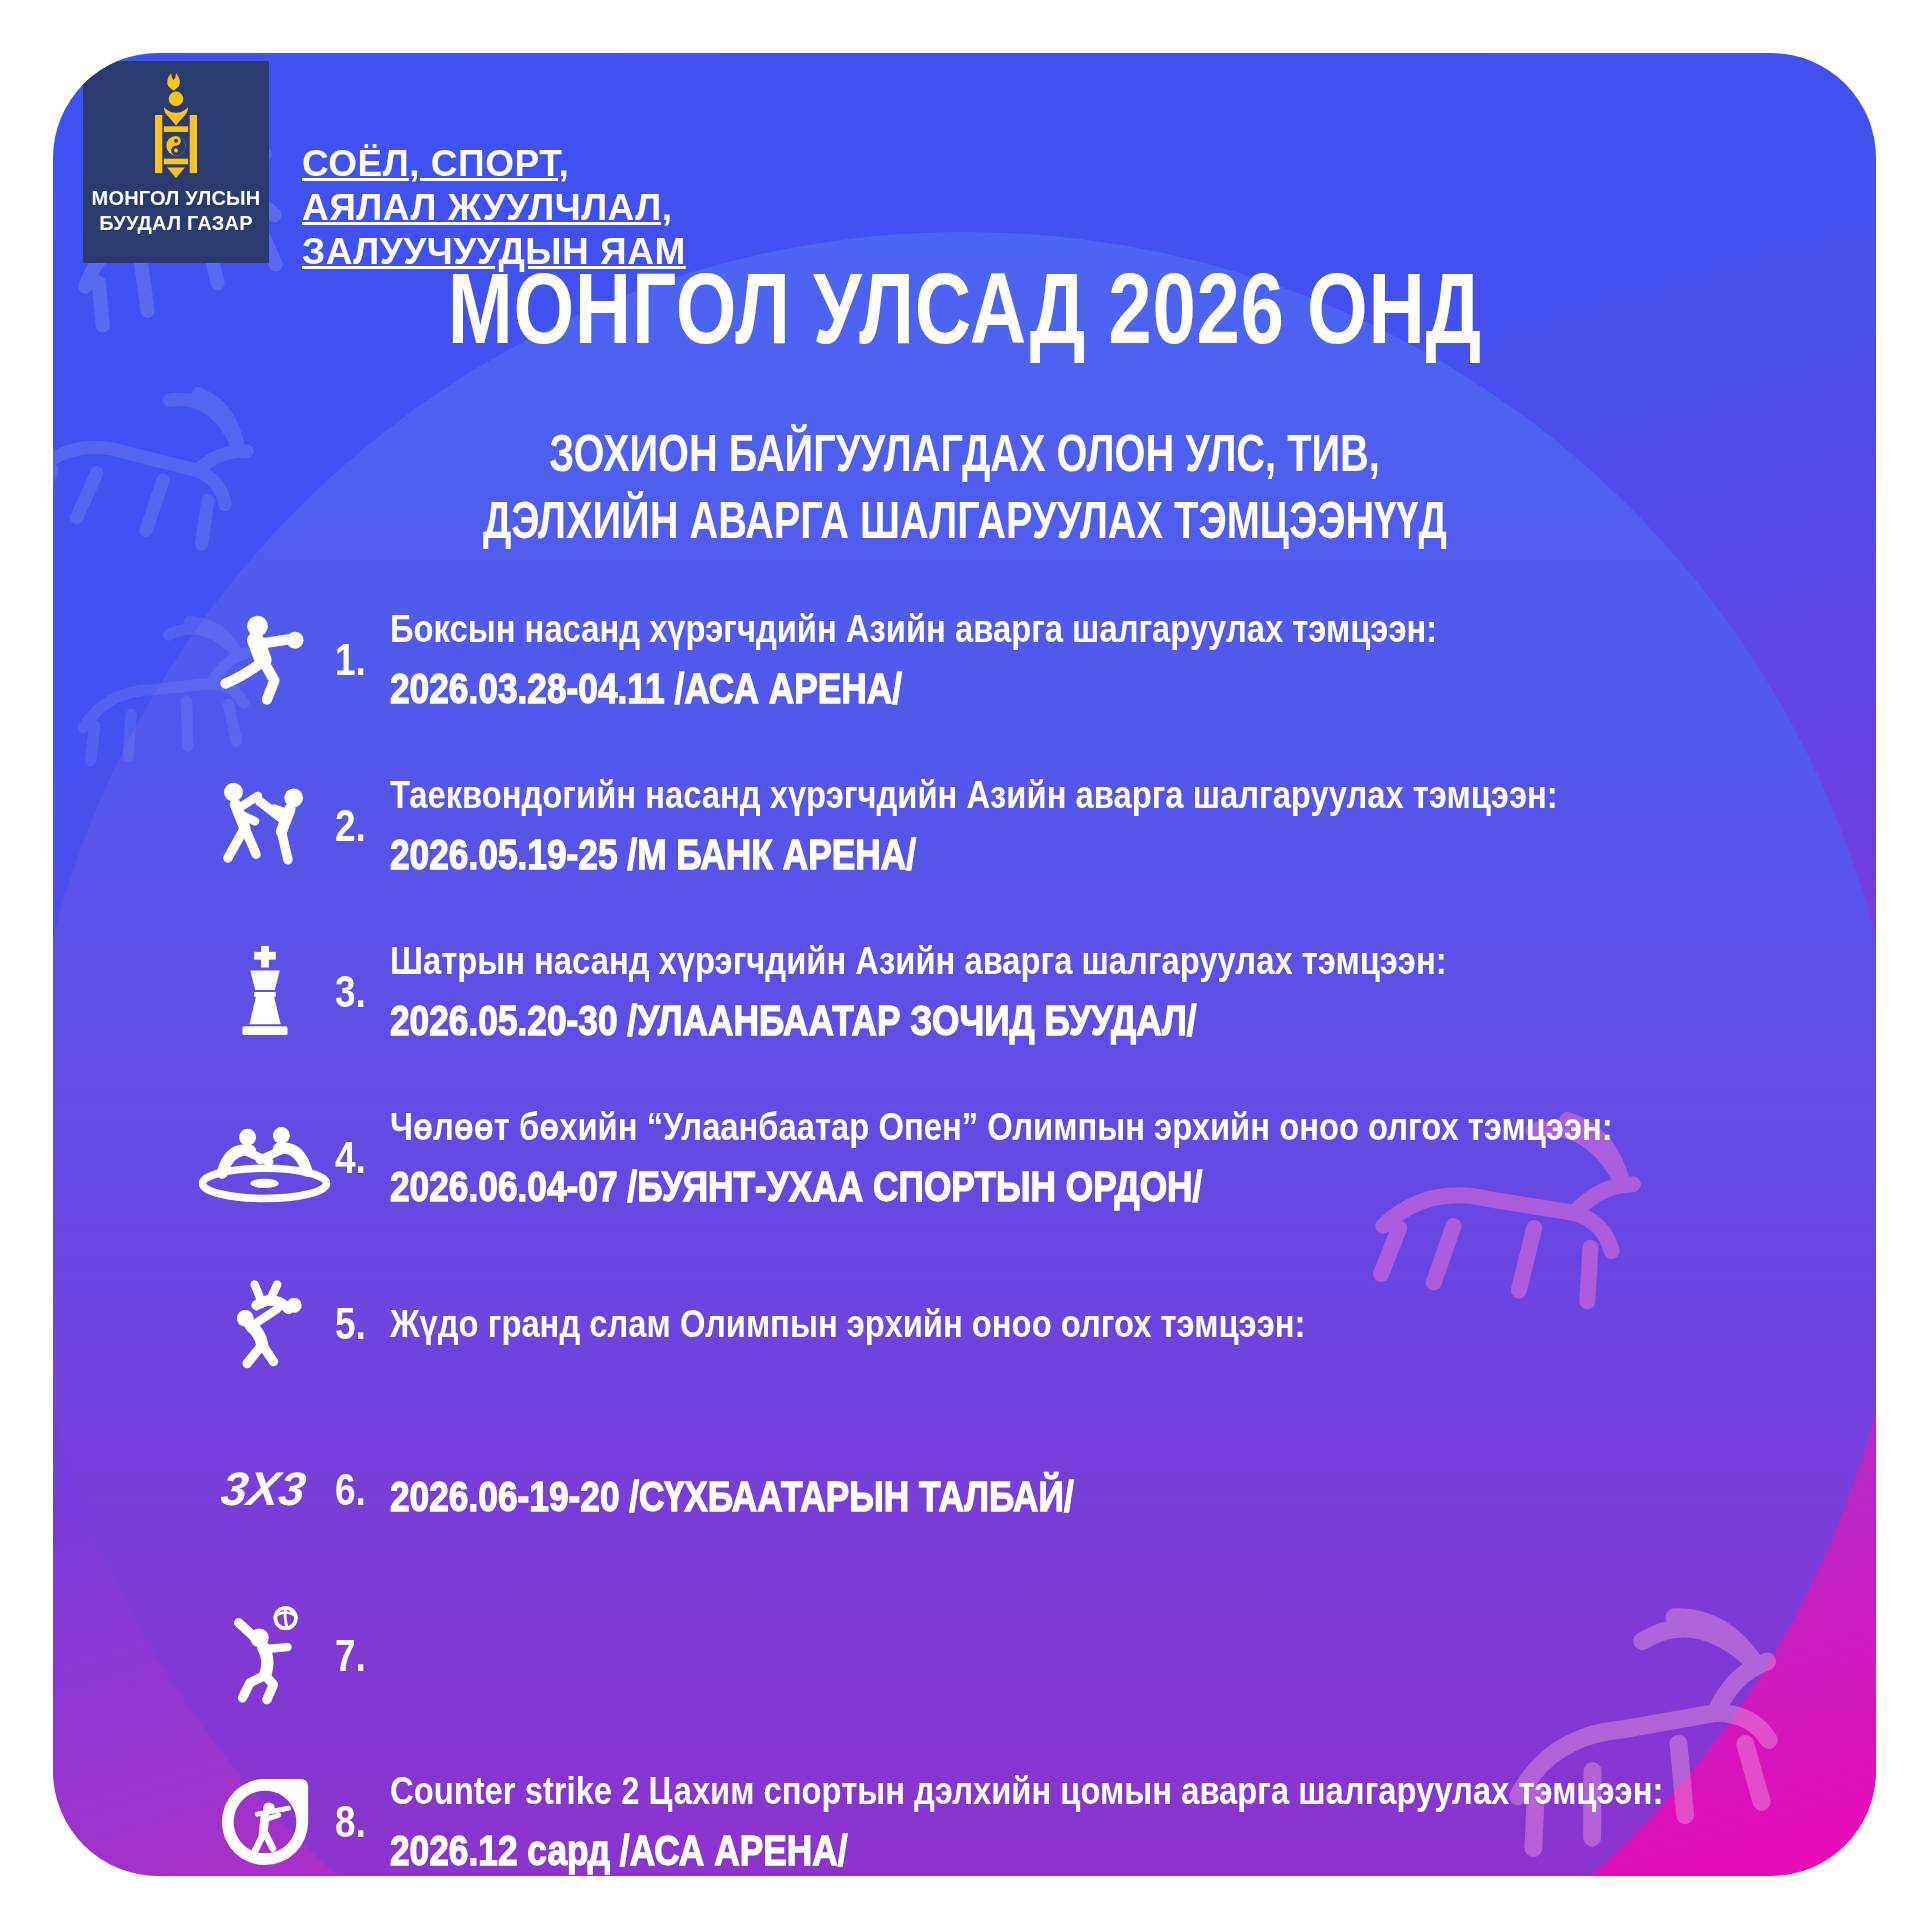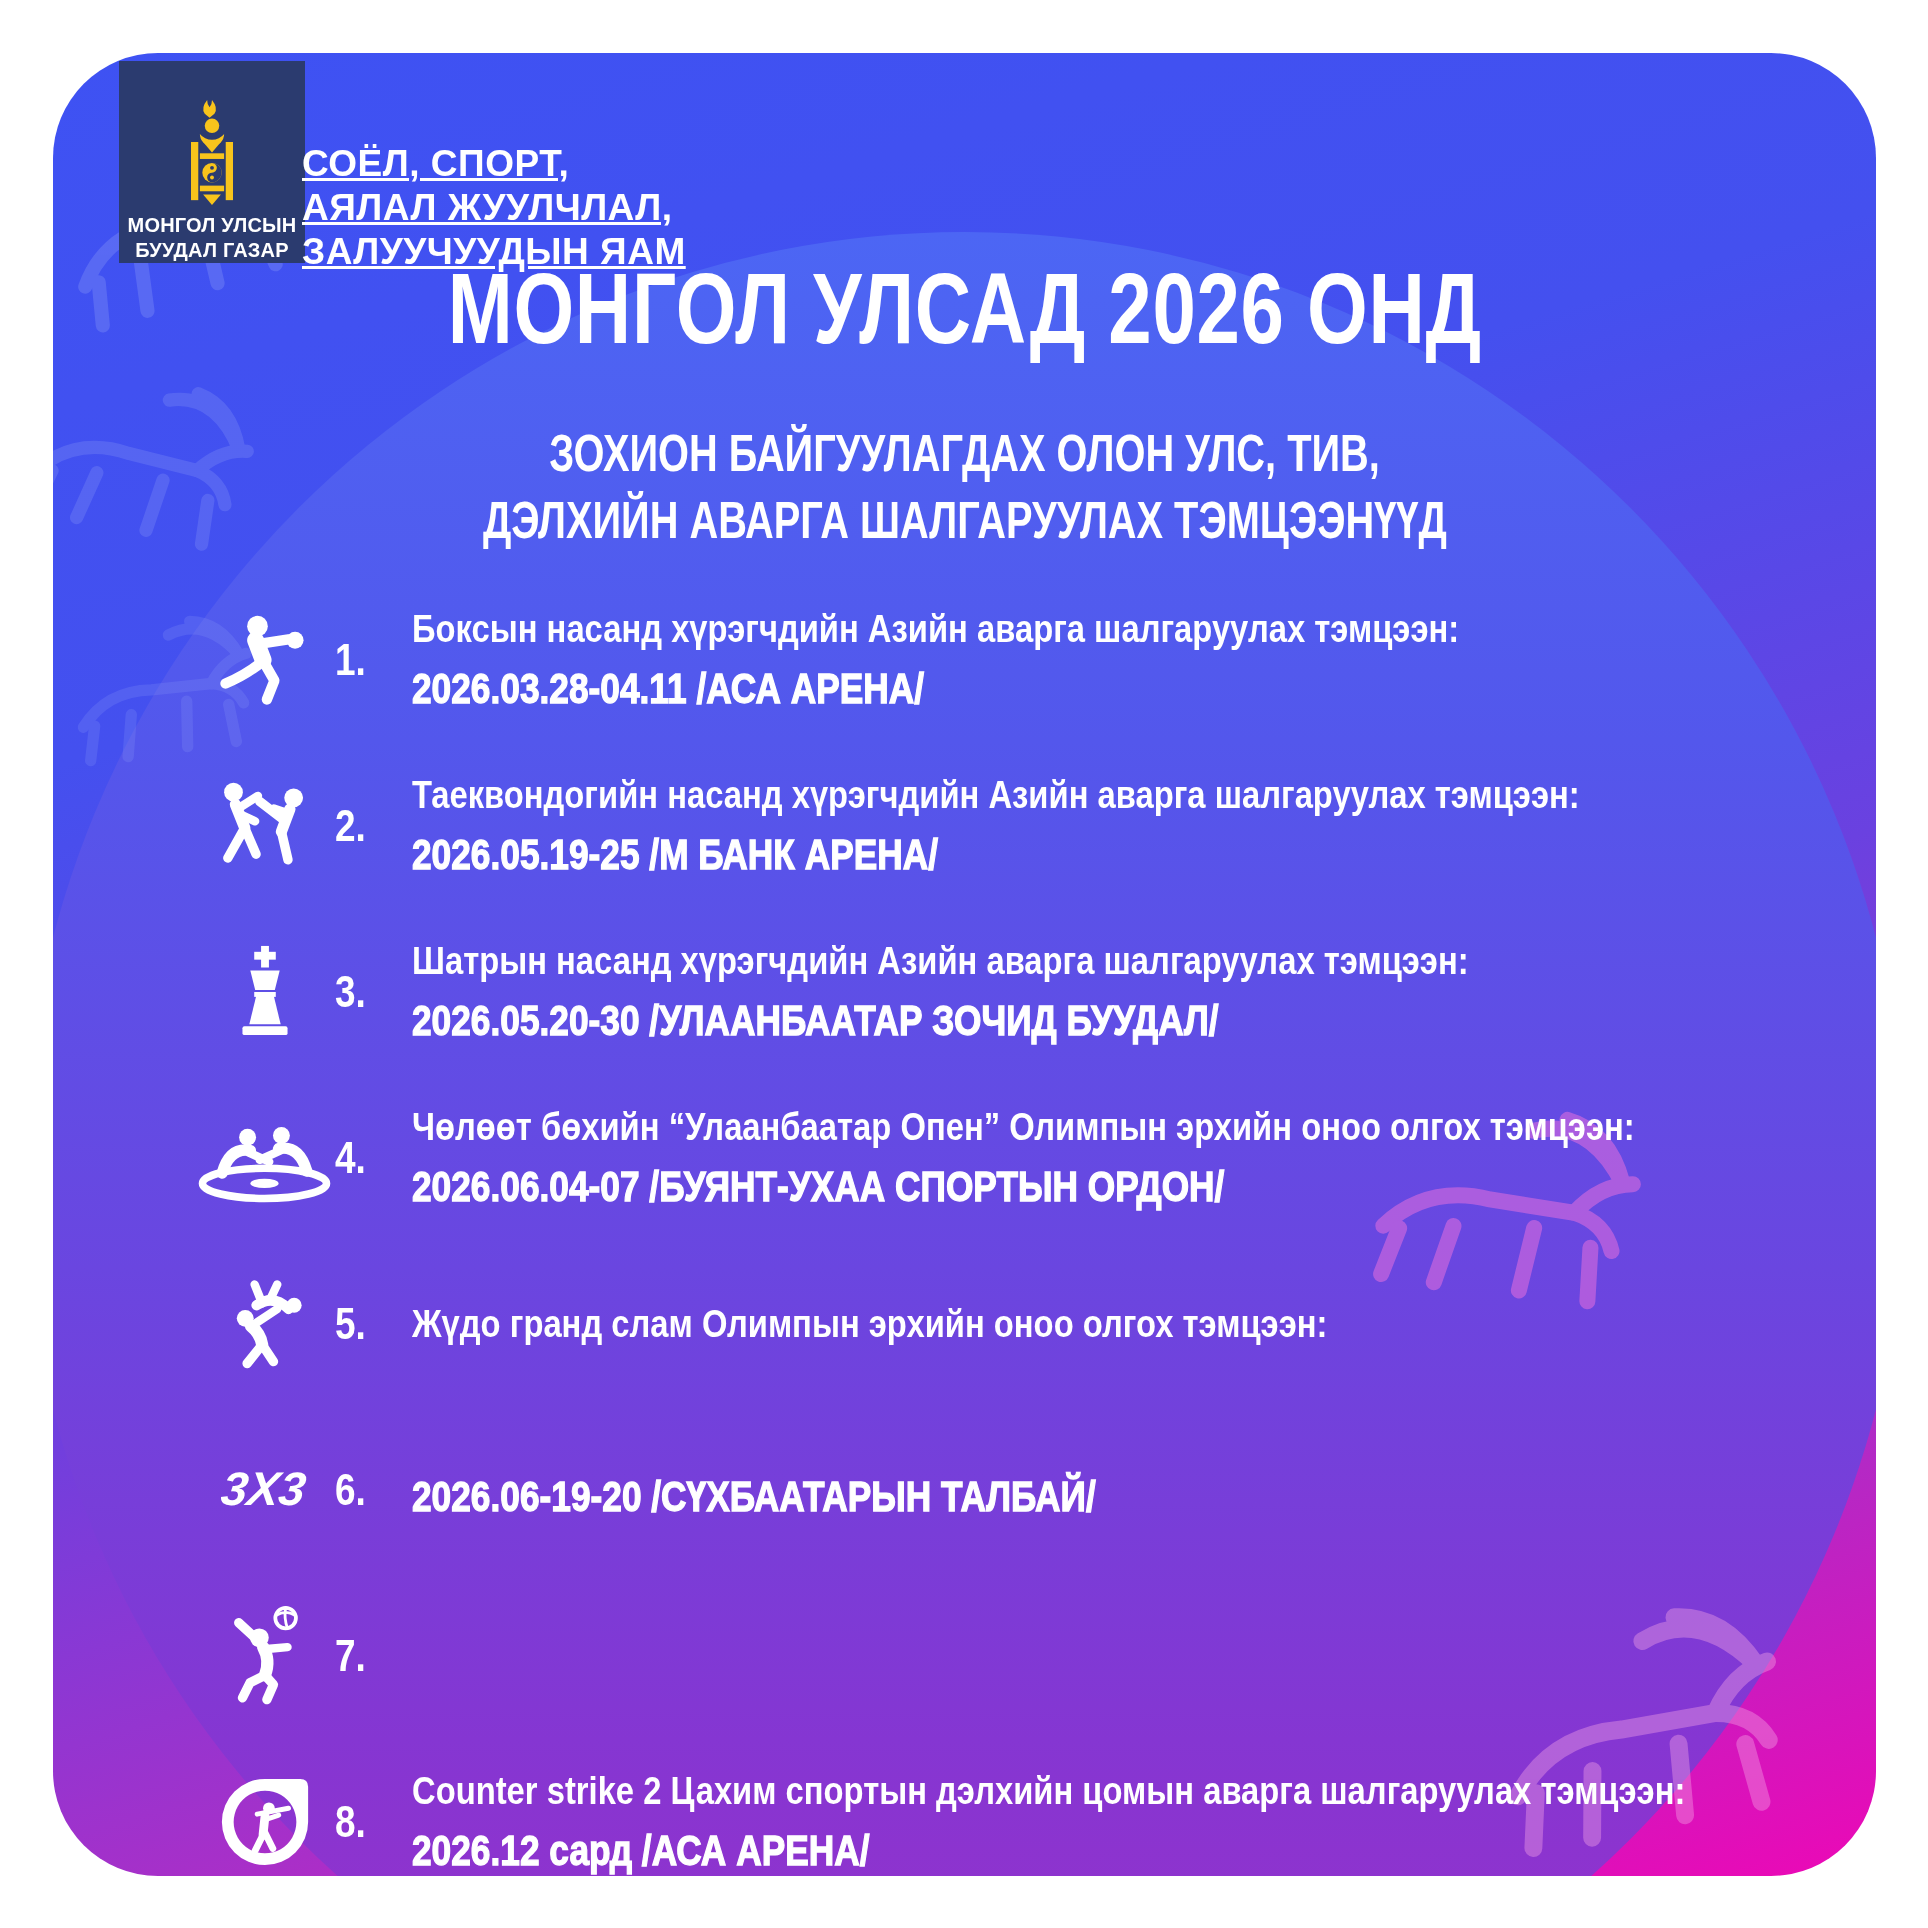--- a/index.html
+++ b/index.html
@@ -17,36 +17,36 @@
   .big-circle{
     position:absolute;left:50%;top:179px;margin-left:-942px;
     width:1883px;height:1883px;border-radius:50%;
     background:linear-gradient(180deg,#4C66F4 0%,#5357EC 27%,#6A46E0 55%,#8536D2 80%,#9B2FC8 100%);
   }
   .deco{position:absolute;pointer-events:none;}
   .content{position:absolute;inset:0;z-index:3;}
   .logo-box{
     position:absolute;left:30px;top:7.5px;width:186px;height:202px;
     background:#2B3B6F;display:flex;flex-direction:column;align-items:center;
-    justify-content:flex-end;padding-bottom:0;box-sizing:border-box;margin-left:36px;
+    justify-content:flex-end;padding-bottom:27px;box-sizing:border-box;
   }
   .logo-box svg{margin-bottom:7.5px;}
   .org-name{font-size:20px;font-weight:bold;text-align:center;line-height:1.25;letter-spacing:0.2px;}
   .ministry{position:absolute;left:249px;top:89px;font-size:37px;font-weight:bold;line-height:44px;letter-spacing:0.5px;text-decoration:underline;}
   .title{position:absolute;left:0;width:100%;top:198px;text-align:center;
          font-size:100px;font-weight:bold;letter-spacing:0.9px;white-space:nowrap;}
   .subtitle{position:absolute;left:0;width:100%;top:367px;text-align:center;
          font-size:51px;font-weight:700;line-height:67px;white-space:nowrap;}
   .sqz{display:inline-block;transform:scaleX(.78);}
   .sqzL{display:inline-block;transform:scaleX(.84);transform-origin:0 50%;white-space:nowrap;}
   .events{position:absolute;left:141px;top:524px;right:38px;}
   .event{display:flex;align-items:center;height:166px;}
   .icon-cell{width:141px;flex:none;display:flex;justify-content:center;align-items:center;}
   .num{width:55px;flex:none;font-size:44px;font-weight:bold;}
-  .texts{flex:1;min-width:0;margin-left:22px;}
+  .texts{flex:1;min-width:0;}
   .event-name{font-size:39px;font-weight:bold;}
   .event-detail{font-size:42px;font-weight:bold;margin-top:14px;-webkit-text-stroke:1.3px #fff;}
   .ico{stroke:#fff;fill:none;stroke-linecap:round;stroke-linejoin:round;}
 </style>
 </head>
 <body>
 
 <div class="canvas">
   <div class="card">
 

